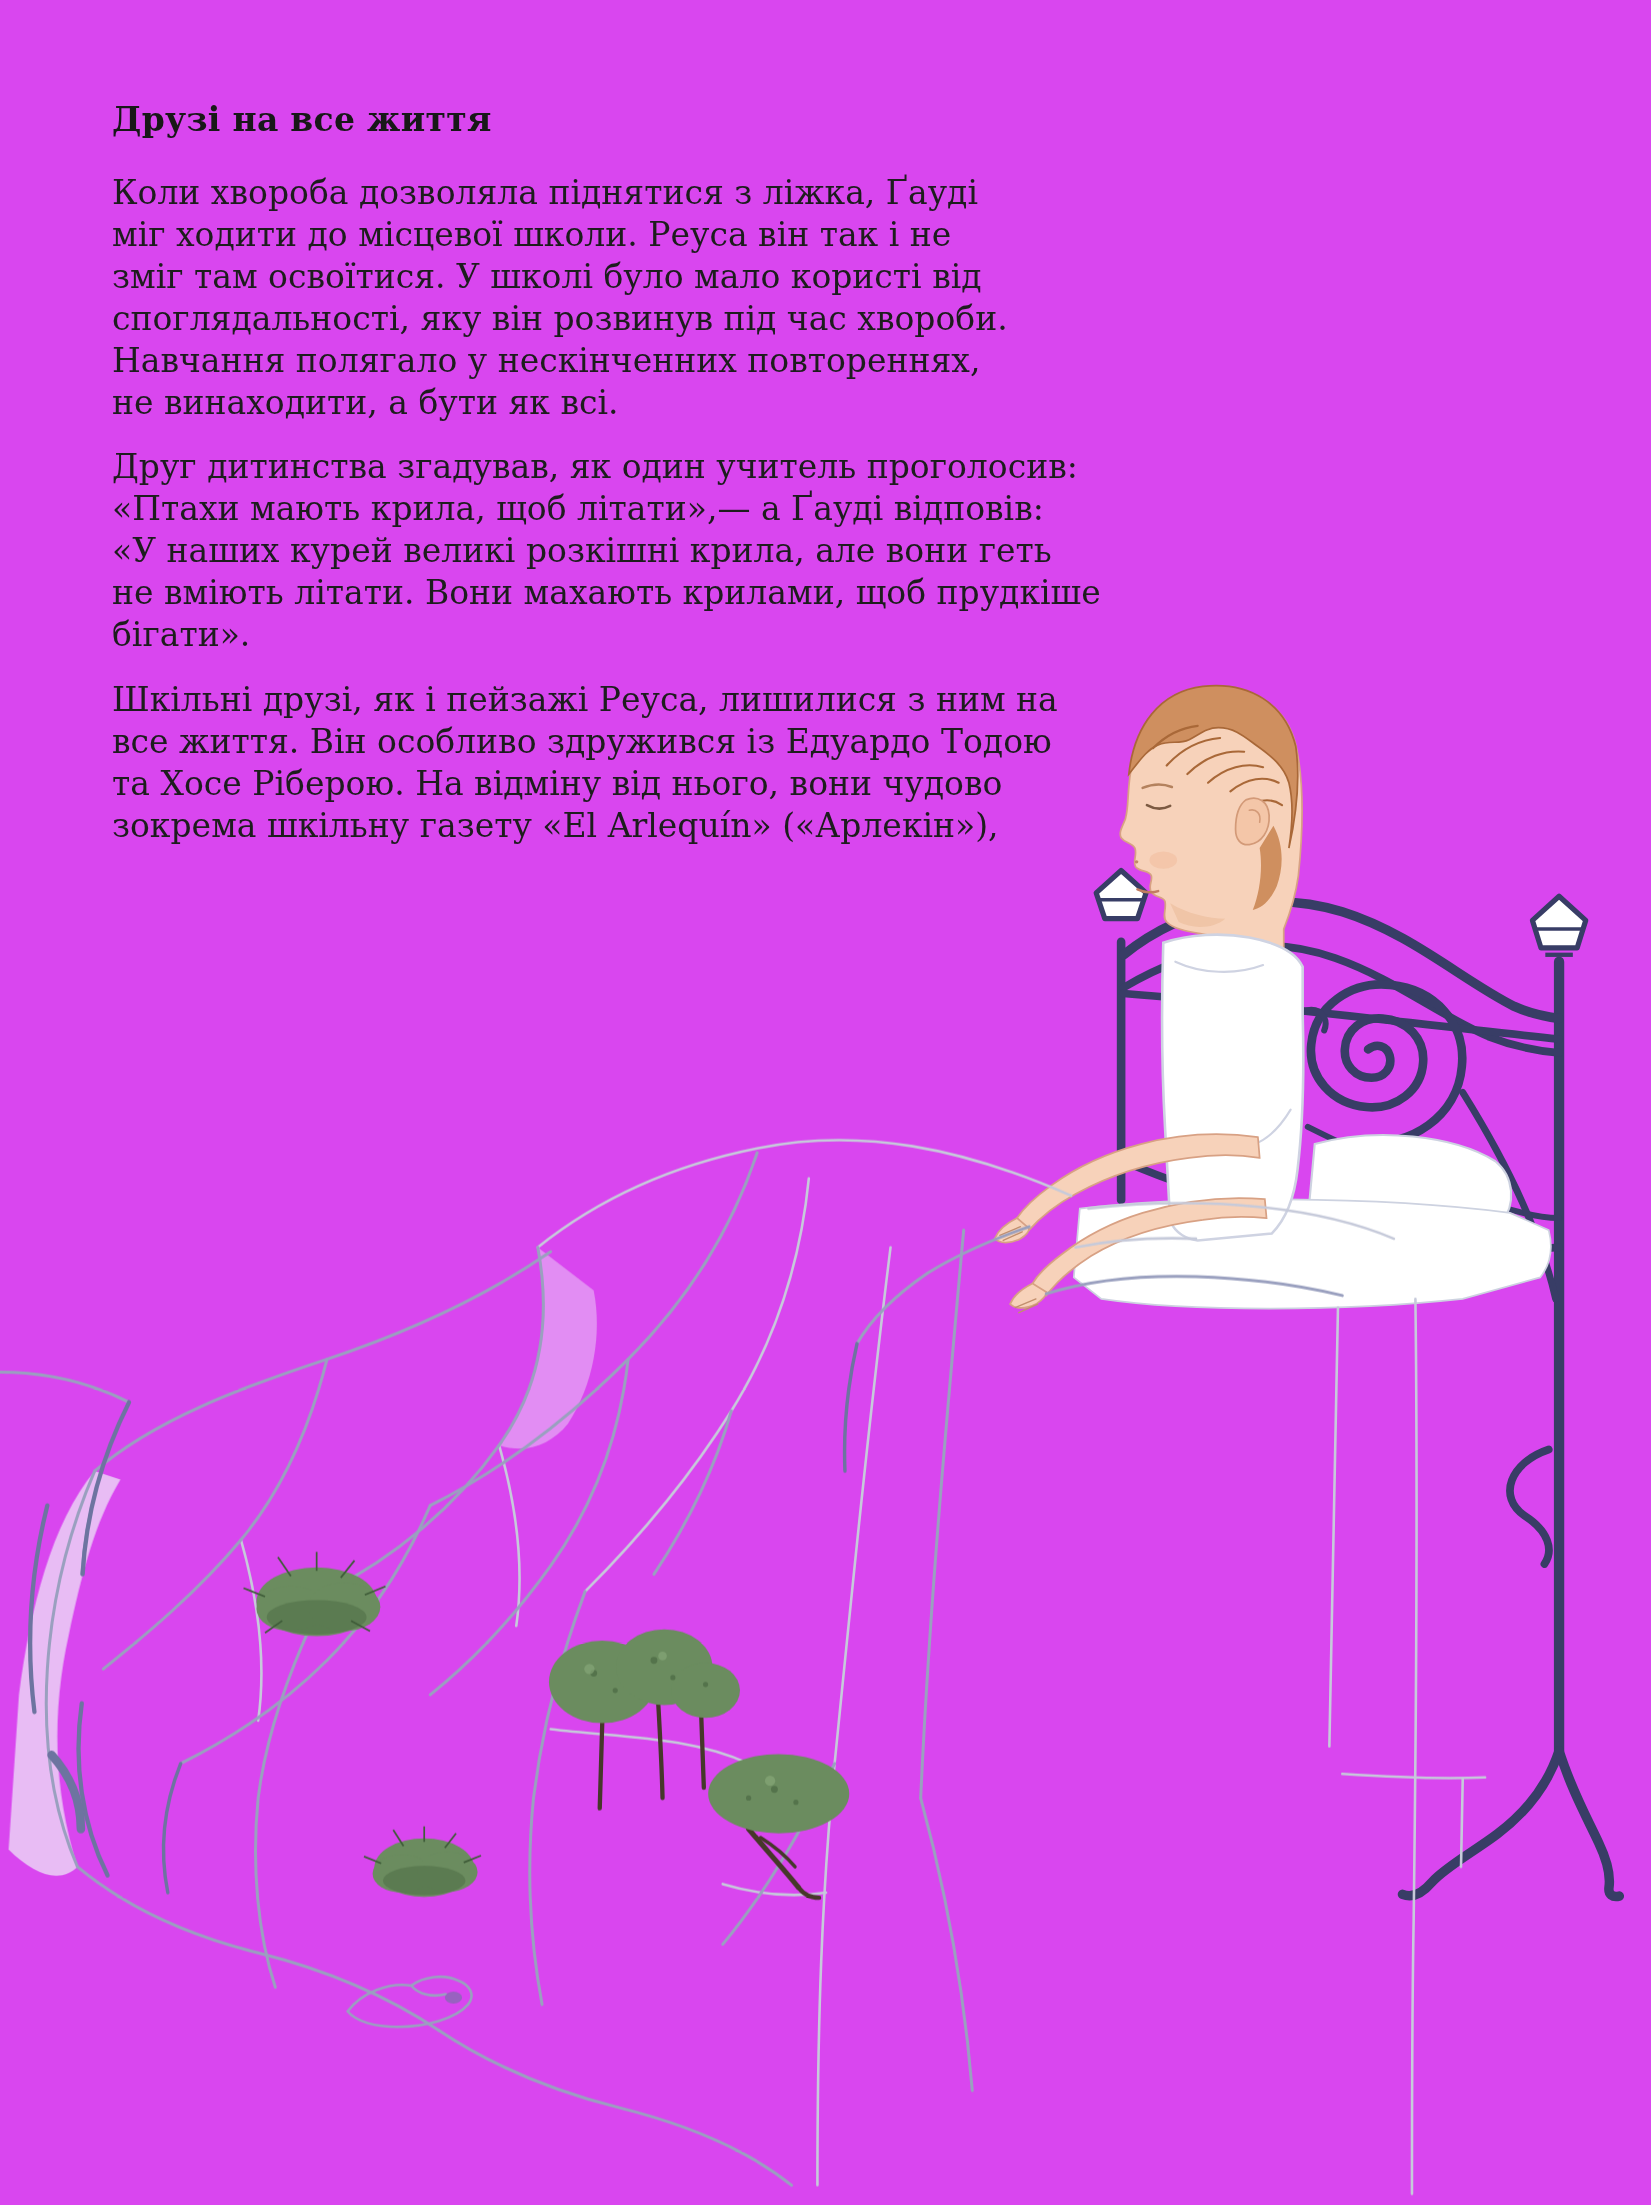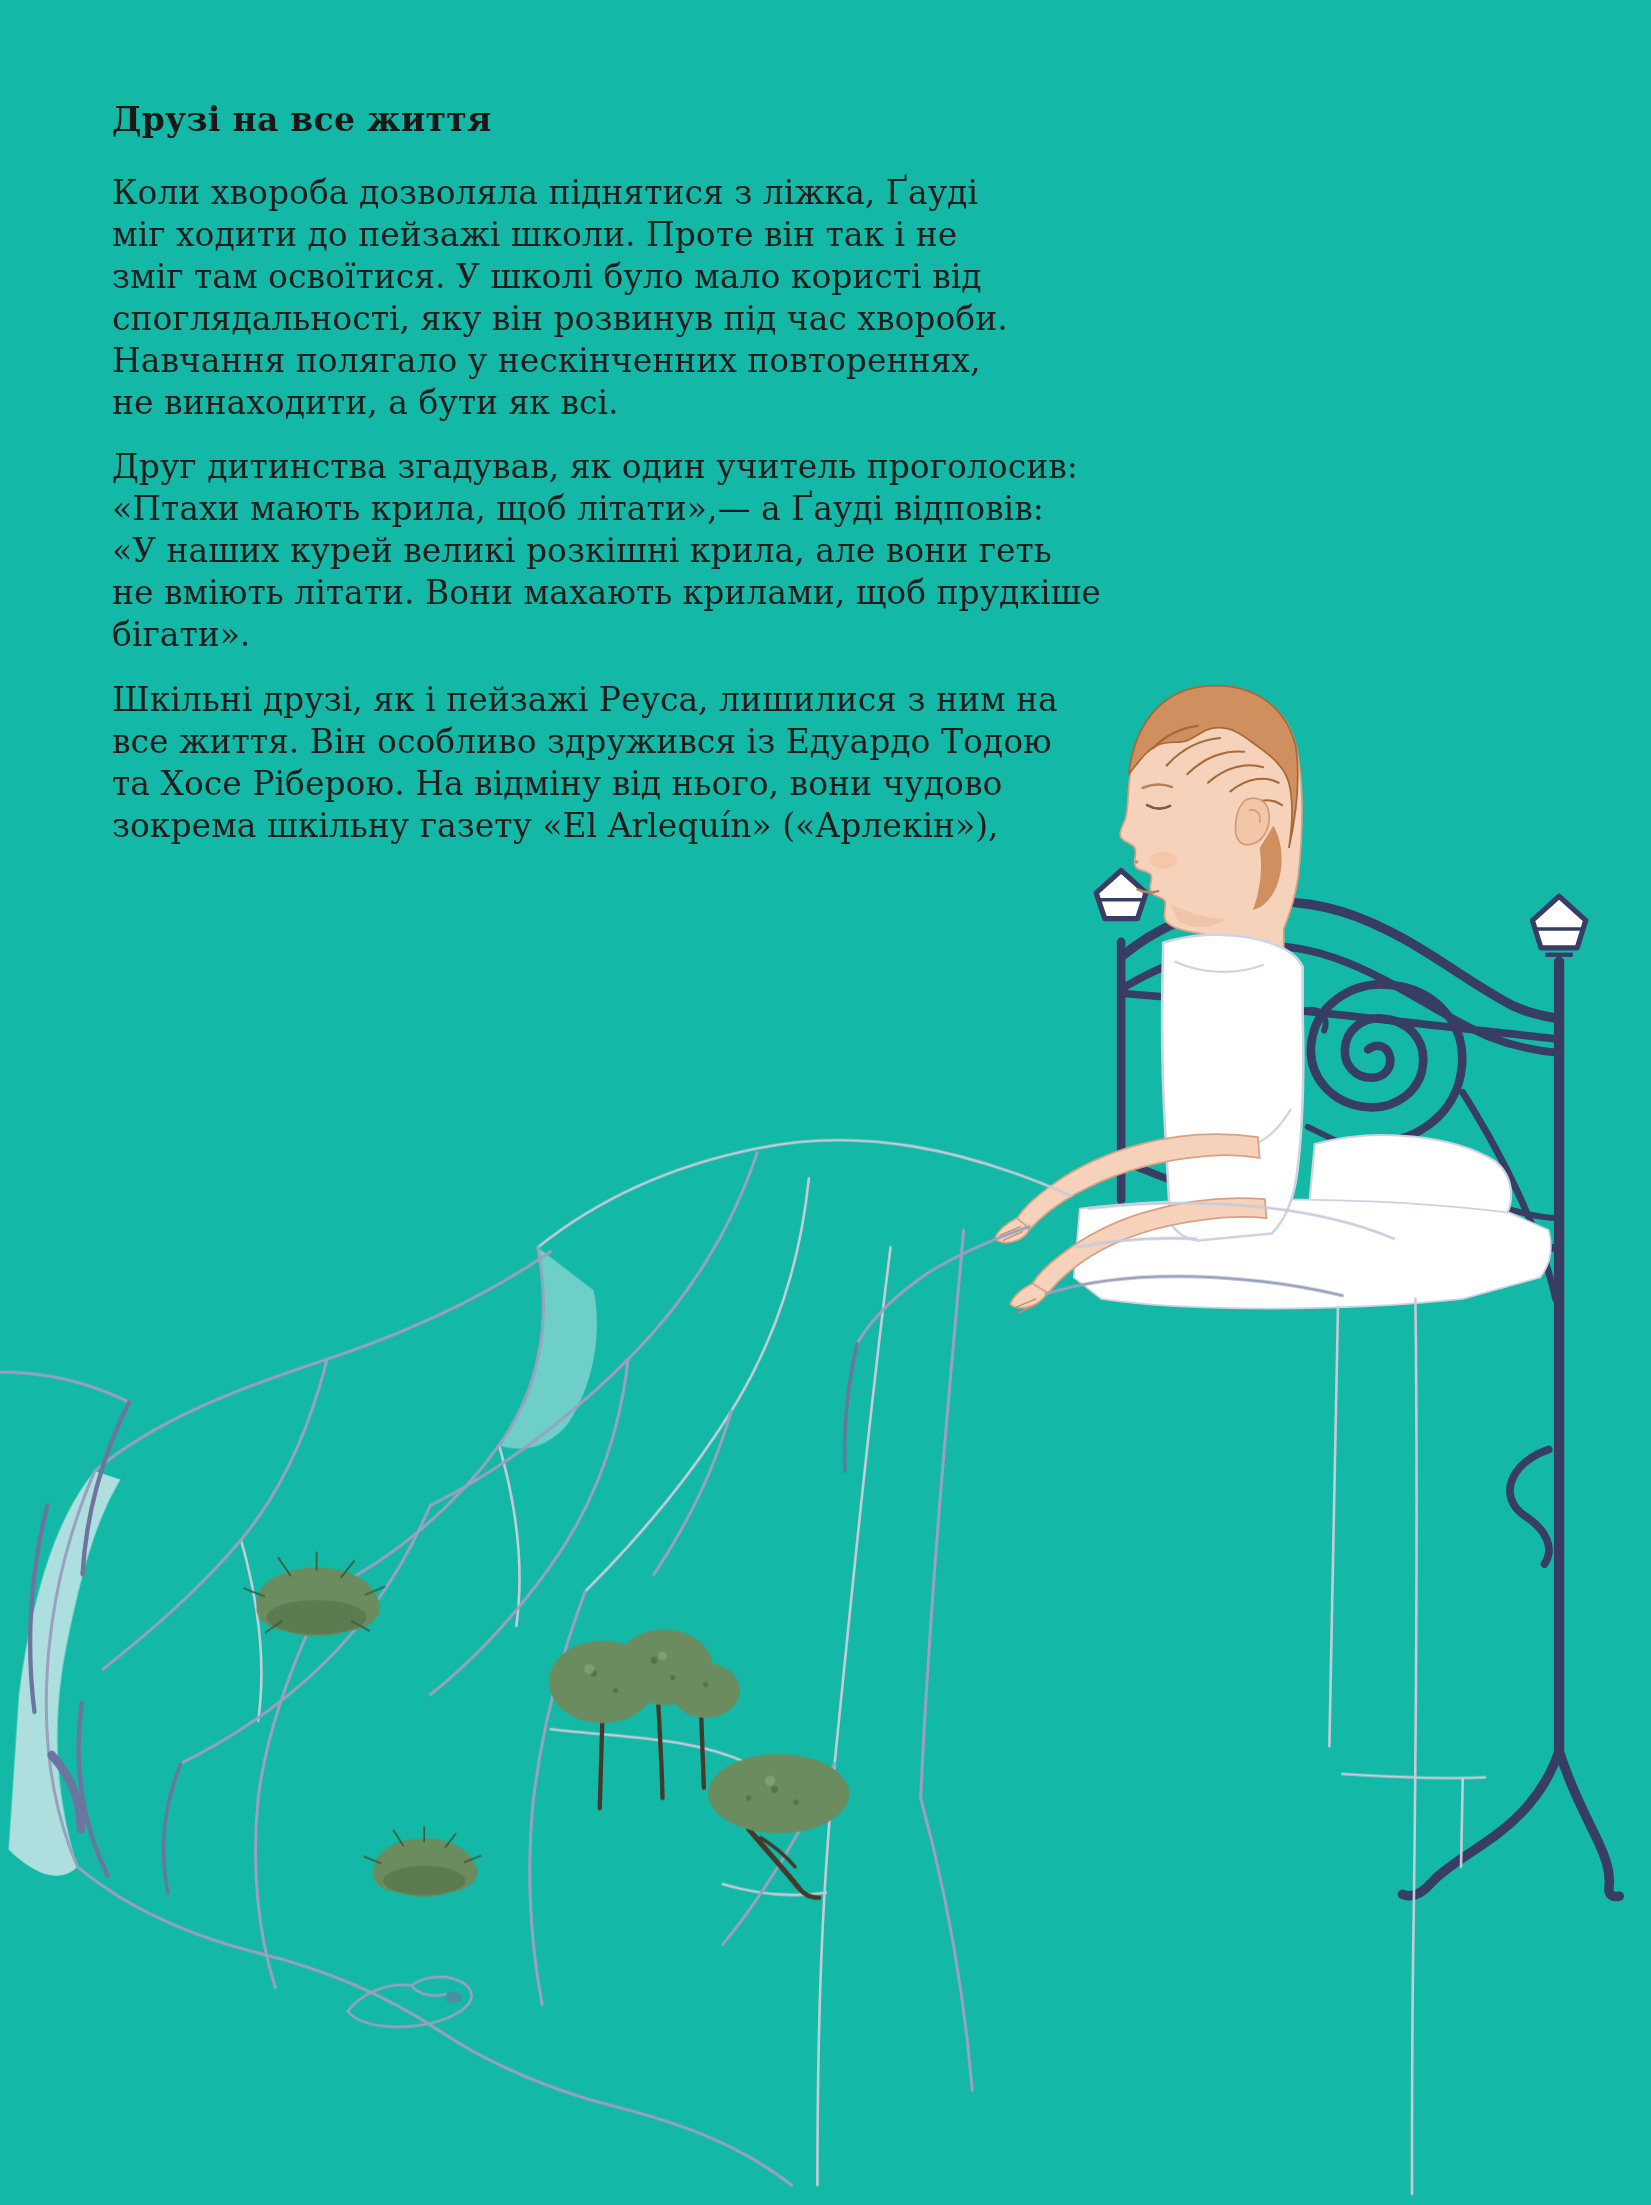--- a/index.html
+++ b/index.html
@@ -2,21 +2,21 @@
 <html style="font-size:13.8px"><head>
 <meta charset="utf-8">
 <style>
   html, body { margin: 0; padding: 0; }
   body {
     width: 1652px; height: 2205px;
     background: #ffffff;
     font-family: "DejaVu Serif", serif;
     position: relative;
   }
-  .page { position: absolute; inset: 0; overflow: hidden; background: #14b8a6; }
+  .page { position: absolute; inset: 0; overflow: hidden; background: #d946ef; }
   .text-block { position: absolute; left: 112px; top: 100px; }
   h1.heading {
     font-size: 33px; font-weight: bold; color: #181818;
     margin: 0 0 33px 0; letter-spacing: 0.3px;
     font-family: "DejaVu Serif", serif;
   }
   .para { margin: 0 0 22.4px 0; color: #1d1d1d; }
   .line { display: block; font-size: 33px; line-height: 42px; white-space: nowrap; }
   .em { }
   .illustration { position: absolute; left: 0; top: 645px; }
@@ -24,21 +24,21 @@
 </head>
 <body>
 
 <div class="page">
 
   <section class="text-block">
     <h1 class="heading">Друзі на все життя</h1>
 
     <p class="para">
       <span class="line">Коли хвороба дозволяла піднятися з ліжка, Ґауді</span>
-      <span class="line">міг ходити до пейзажі школи. Проте він так і не</span>
+      <span class="line">міг ходити до місцевої школи. Реуса він так і не</span>
       <span class="line">зміг там освоїтися. У школі було мало користі від</span>
       <span class="line">споглядальності, яку він розвинув під час хвороби.</span>
       <span class="line">Навчання полягало у нескінченних повтореннях,</span>
       <span class="line">не винаходити, а бути як всі.</span>
     </p>
 
     <p class="para">
       <span class="line">Друг дитинства згадував, як один учитель проголосив:</span>
       <span class="line">«Птахи мають крила, щоб літати»,— а Ґауді відповів:</span>
       <span class="line">«У наших курей великі розкішні крила, але вони геть</span>

